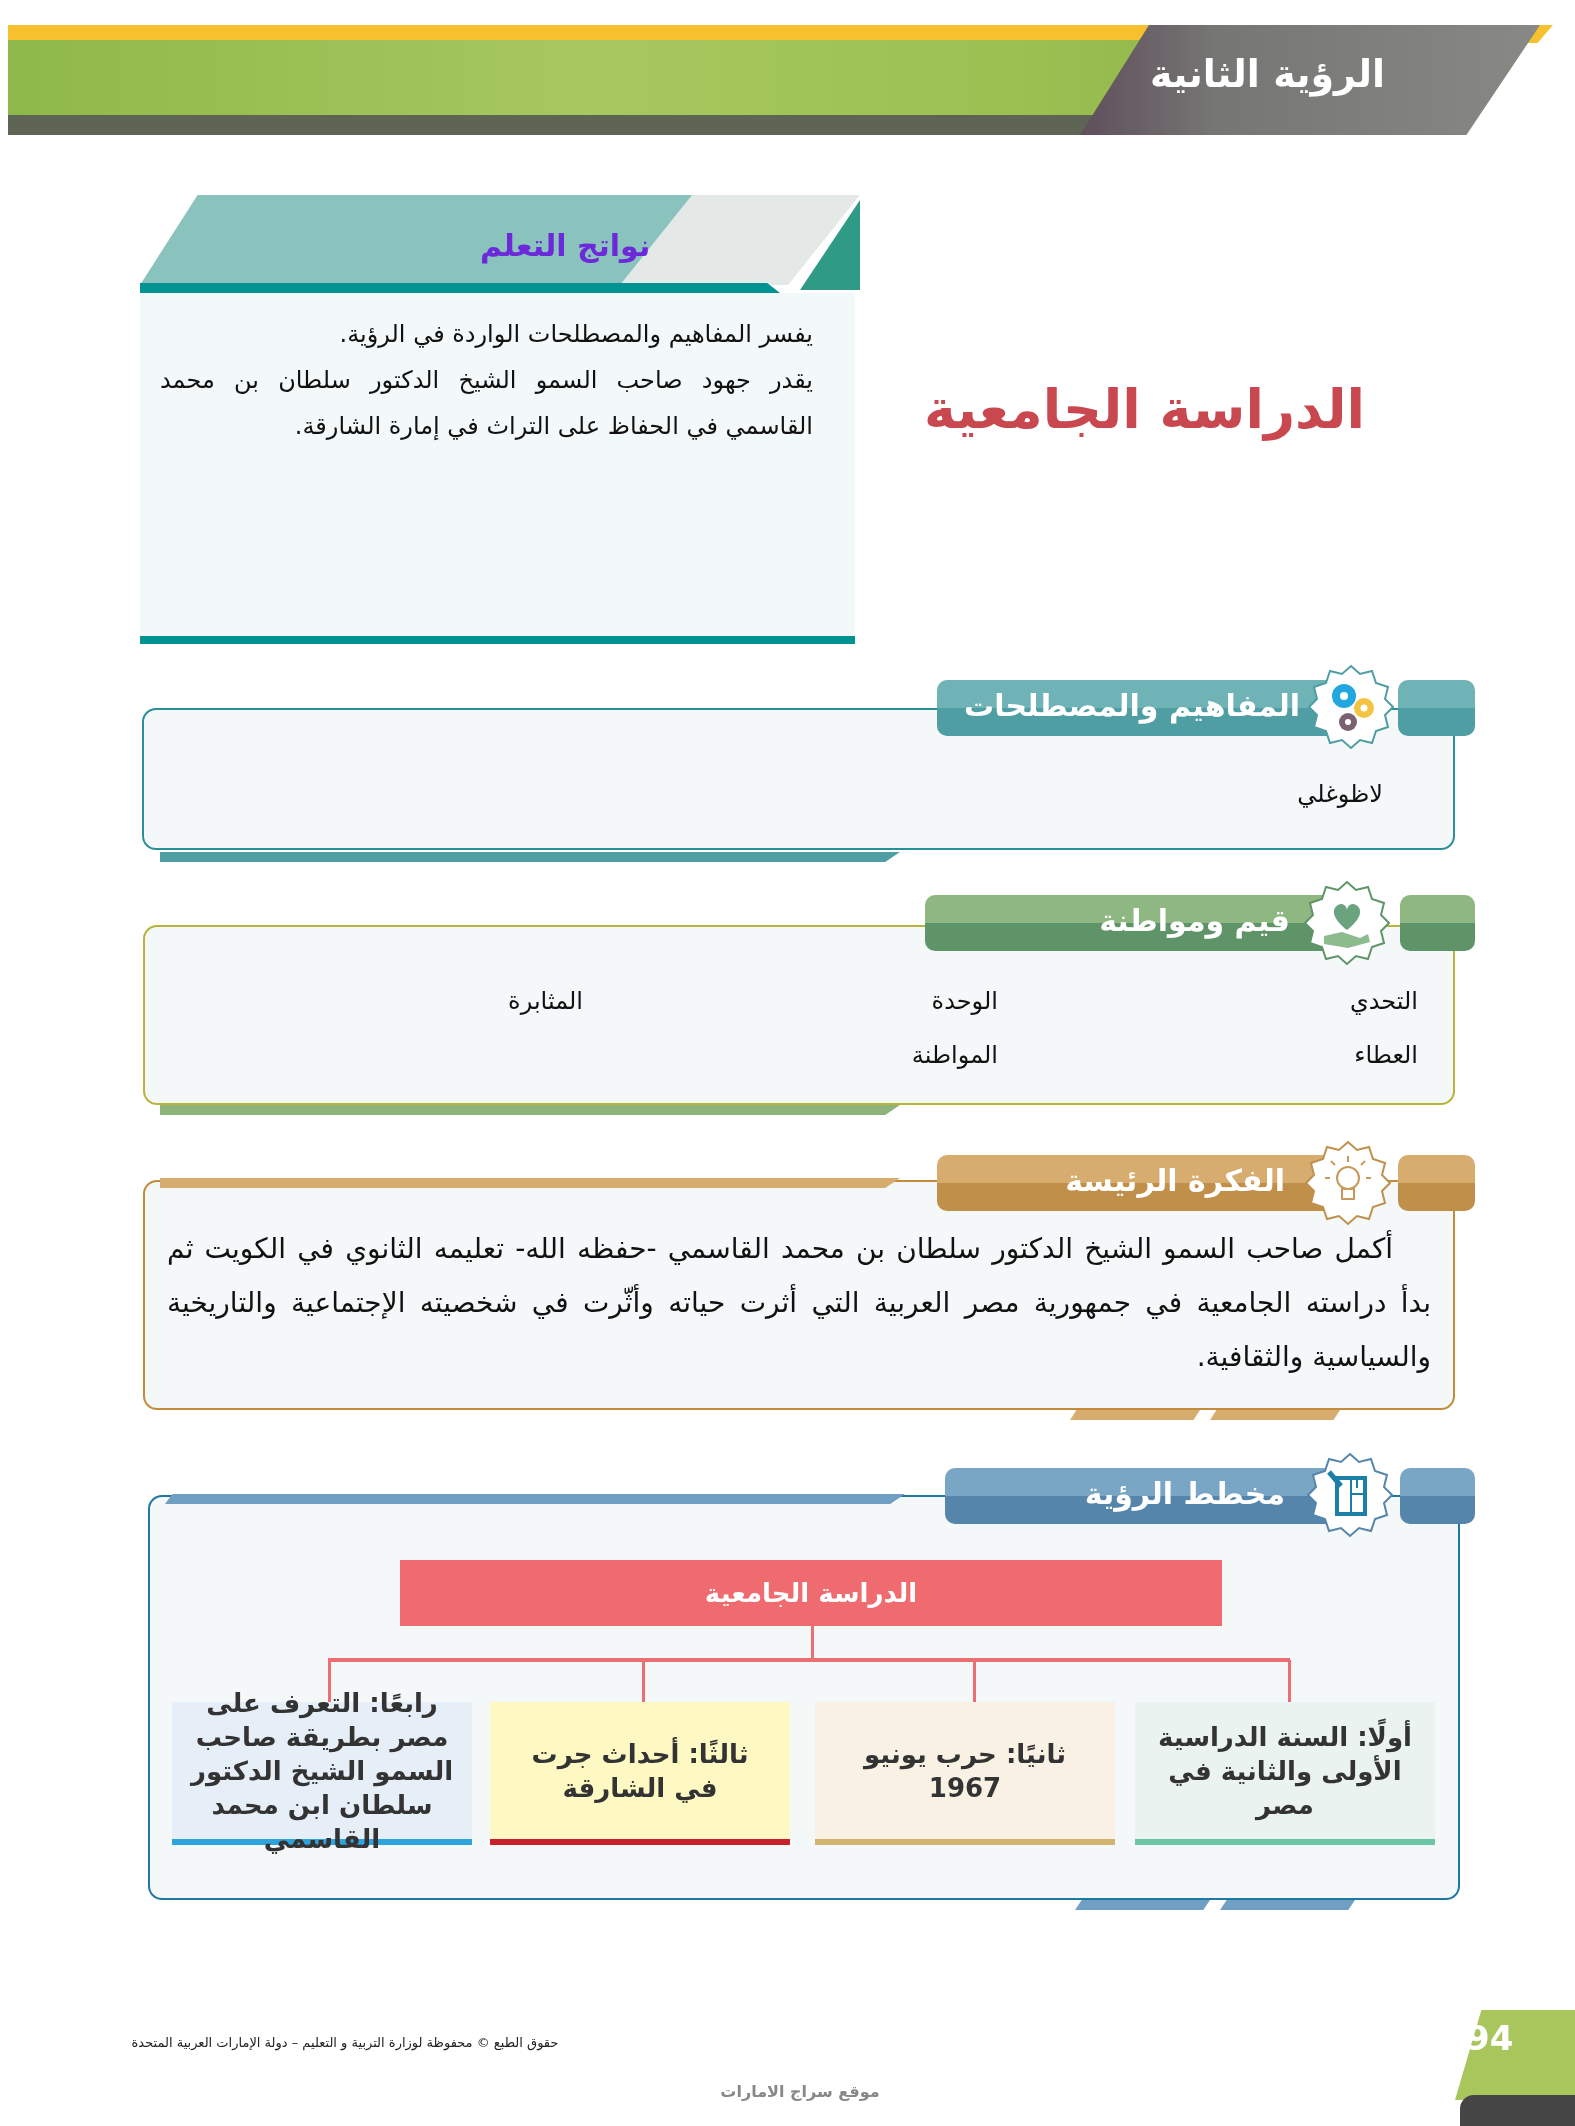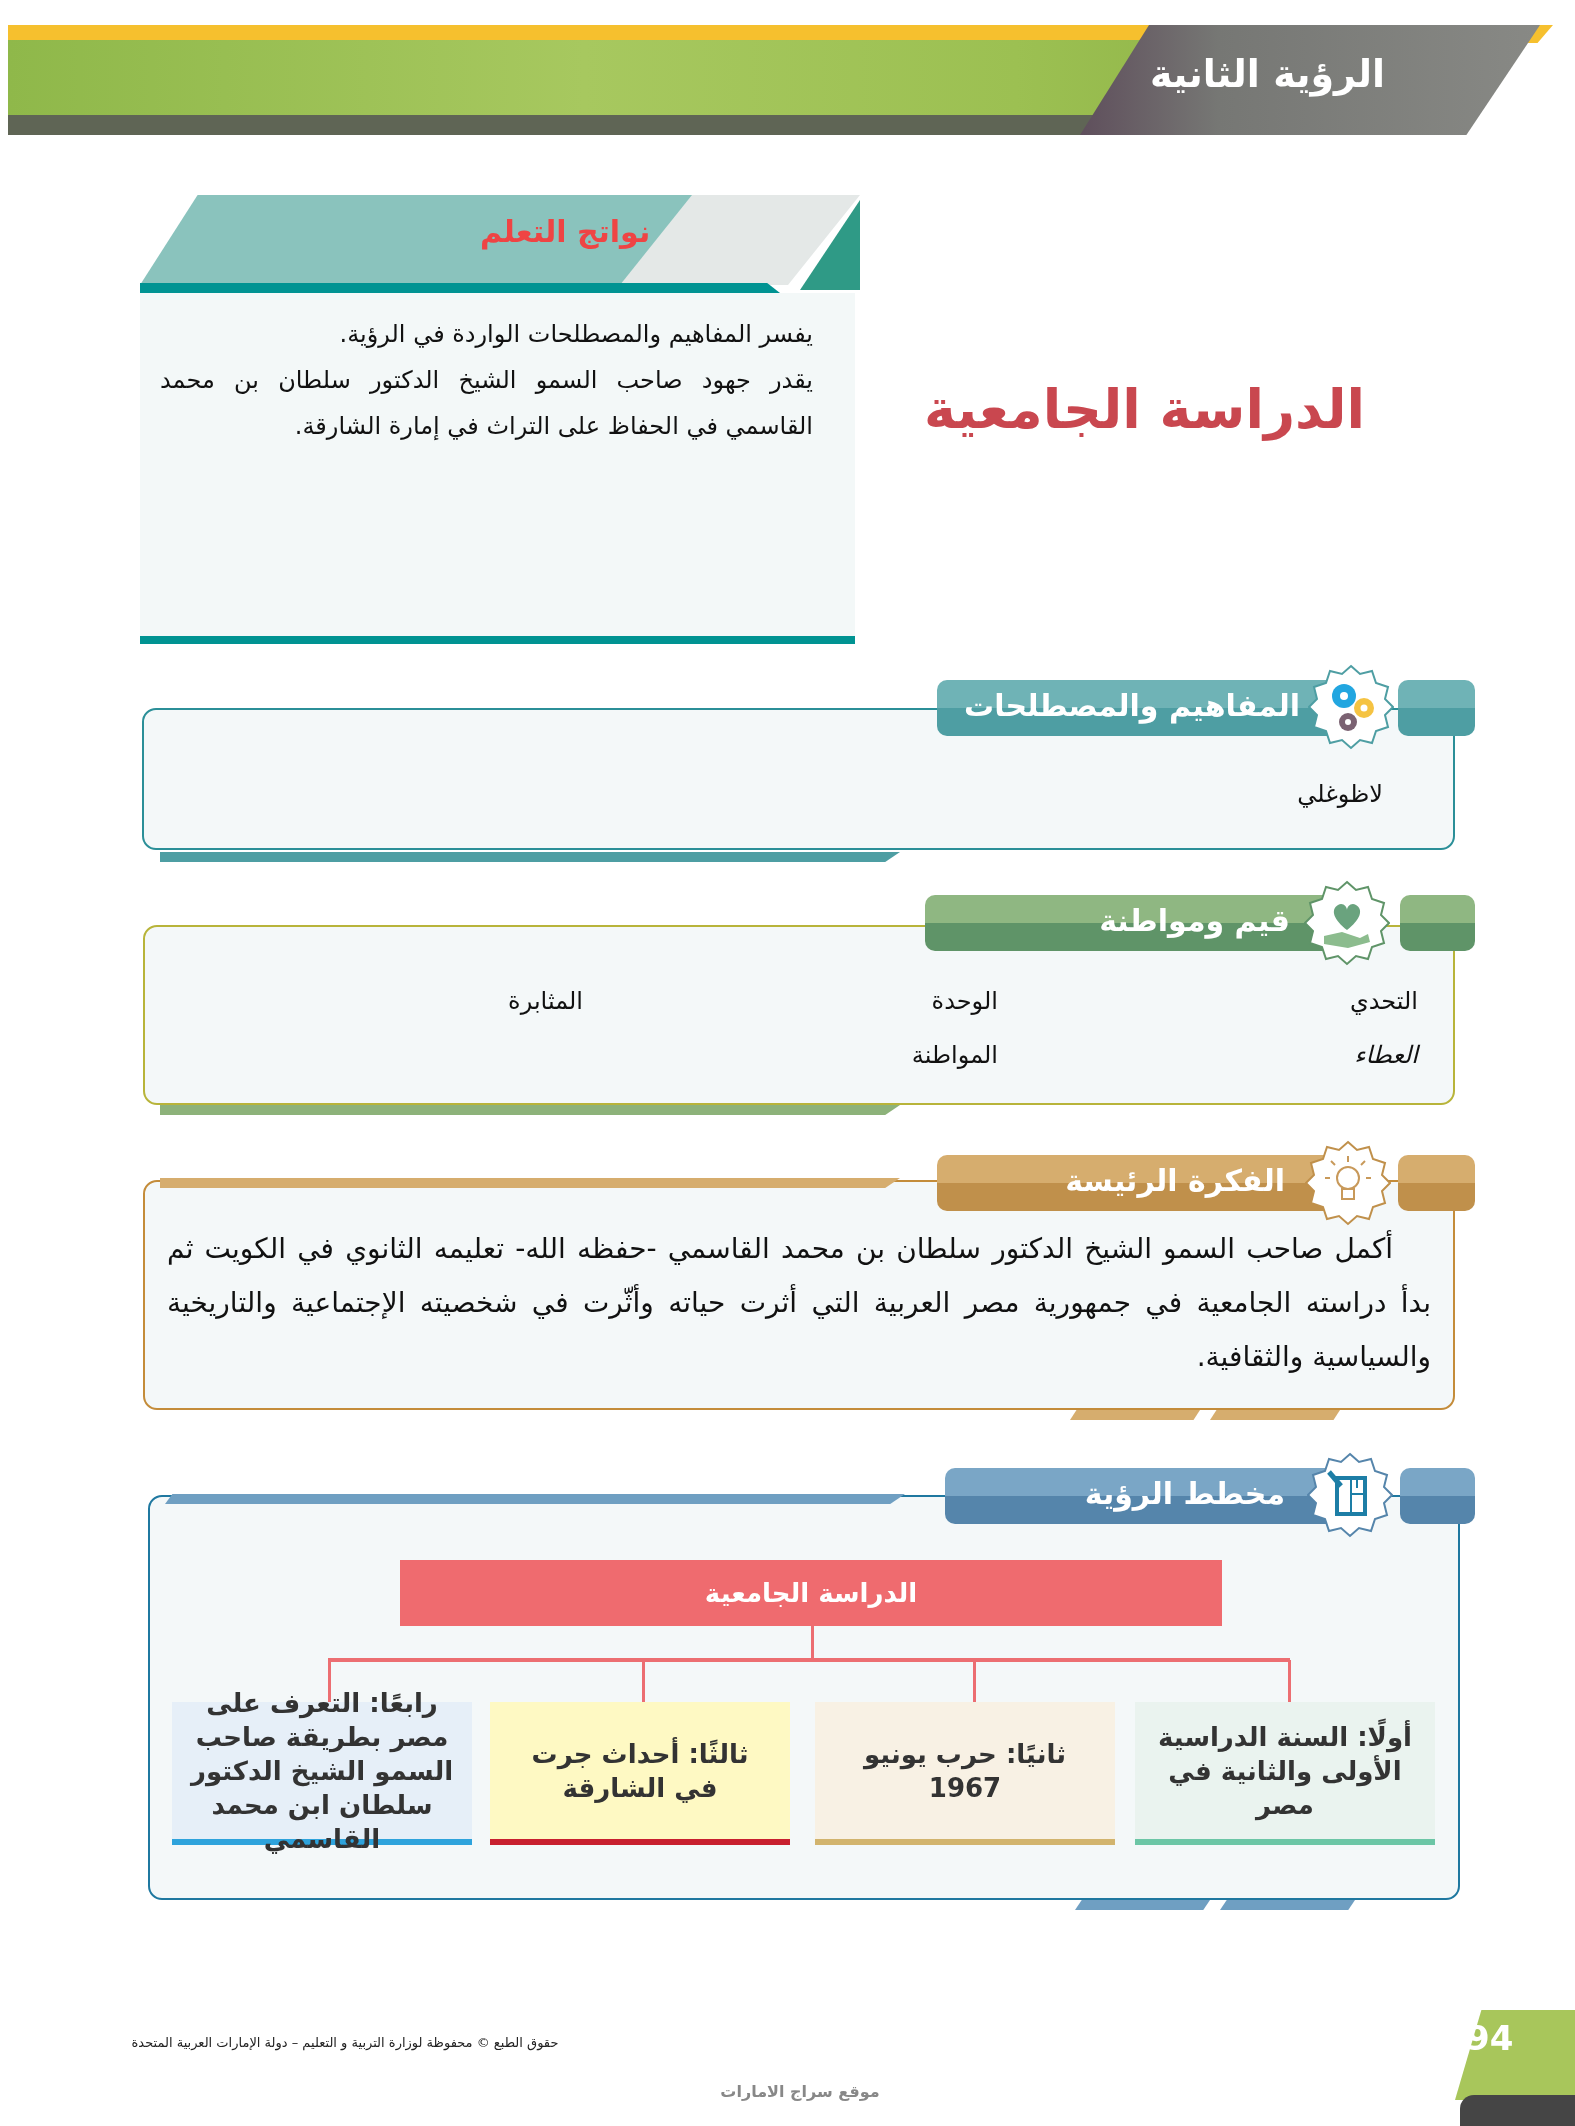--- a/index.html
+++ b/index.html
@@ -11,21 +11,21 @@
   .hdr-green { left: 8px; top: 40px; width: 1440px; height: 77px; background: linear-gradient(90deg, #8fb84a, #a7c85f 40%, #9cc052 70%, #86ac40); }
   .hdr-dark { left: 8px; top: 115px; width: 1440px; height: 20px; background: #5f6555; }
   .hdr-gray2 { left: 1080px; top: 25px; width: 460px; height: 110px; background: linear-gradient(90deg, #5f4f5c, #767774 30%, #888985 100%); clip-path: polygon(15% 0, 100% 0, 84% 100%, 0 100%); }
   .hdr-title { right: 190px; top: 52px; color: #ffffff; font-family: "DejaVu Sans", sans-serif; font-weight: bold; font-size: 38px; }
 
   
   .lo-head { left: 140px; top: 195px; width: 640px; height: 90px; background: #8ac3bd; clip-path: polygon(9% 0, 100% 0, 80% 100%, 0 100%); }
   .lo-head-light { left: 620px; top: 195px; width: 240px; height: 90px; background: #e4e8e7; clip-path: polygon(30% 0, 100% 0, 70% 100%, 0 100%); }
   .lo-head-tri { left: 800px; top: 200px; width: 60px; height: 90px; background: #2f9a86; clip-path: polygon(100% 0, 100% 100%, 0 100%); }
   .lo-head-bar { left: 140px; top: 283px; width: 640px; height: 10px; background: #009392; clip-path: polygon(0 0, 98% 0, 100% 100%, 0 100%); }
-  .lo-title { left: 480px; top: 214px; color: #ef4444; font-size: 30px; font-weight: bold; text-align: center; }
+  .lo-title { left: 480px; top: 228px; color: #6d28d9; font-size: 30px; font-weight: bold; text-align: center; }
   .lo-body { left: 140px; top: 293px; width: 715px; height: 345px; background: #f3f8f8; padding: 18px 42px 10px 20px; direction: rtl; text-align: justify; }
   .lo-body p { font-size: 24px; line-height: 46px; color: #111; }
   .lo-foot { left: 140px; top: 636px; width: 715px; height: 8px; background: #009392; }
 
   .main-title { right: 210px; top: 378px; color: #c9474f; font-size: 54px; font-weight: bold; direction: rtl; }
 
   
   .sbox { border: 2px solid; border-radius: 14px; background: #f4f8f9; }
   .tab { height: 56px; border-radius: 10px; }
   .tab-text { color: #fff; font-weight: bold; font-size: 30px; direction: rtl; }
@@ -84,21 +84,21 @@
   <circle cx="56" cy="44" r="10" fill="#f5c342"></circle>
     <circle cx="56" cy="44" r="3.5" fill="#fff"></circle>
   <circle cx="40" cy="58" r="9" fill="#7b6272"></circle>
     <circle cx="40" cy="58" r="3" fill="#fff"></circle>
 </svg>
 
 <div class="abs sbox" style="left:143px; top:925px; width:1312px; height:180px; border-color:#b8b43a;">
   <div class="abs value-item" style="right:35px; top:60px;">التحدي</div>
   <div class="abs value-item" style="right:455px; top:60px;">الوحدة</div>
   <div class="abs value-item" style="right:870px; top:60px;">المثابرة</div>
-  <div class="abs value-item" style="right:35px; top:114px;font-style:italic;">العطاء</div>
+  <div class="abs value-item" style="right:35px; top:114px;">العطاء</div>
   <div class="abs value-item" style="right:455px; top:114px;">المواطنة</div>
 </div>
 <div class="abs strip" style="left:160px; top:1105px; width:740px; background:#8db27a; clip-path:polygon(0 0,100% 0,98% 100%,0 100%);"></div>
 <div class="abs tab" style="left:925px; top:895px; width:420px; background:linear-gradient(#8fb782 50%, #5f9468 50%);">
   <div class="abs tab-text" style="right:55px; top:8px;">قيم ومواطنة</div>
 </div>
 <div class="abs tab" style="left:1400px; top:895px; width:75px; background:linear-gradient(#8fb782 50%, #5f9468 50%);"></div>
 <svg class="abs badge" style="left:1304px; top:880px;" viewBox="0 0 86 86">
   <polygon points="43,2 52,10 64,7 68,19 80,23 77,35 85,43 77,51 80,63 68,67 64,79 52,76 43,84 34,76 22,79 18,67 6,63 9,51 1,43 9,35 6,23 18,19 22,7 34,10" fill="#ffffff" stroke="#5f9468" stroke-width="2"></polygon>
   <path d="M43 50 C30 40 26 30 34 25 C39 22 43 27 43 30 C43 27 47 22 52 25 C60 30 56 40 43 50Z" fill="#6aa37e"></path>

